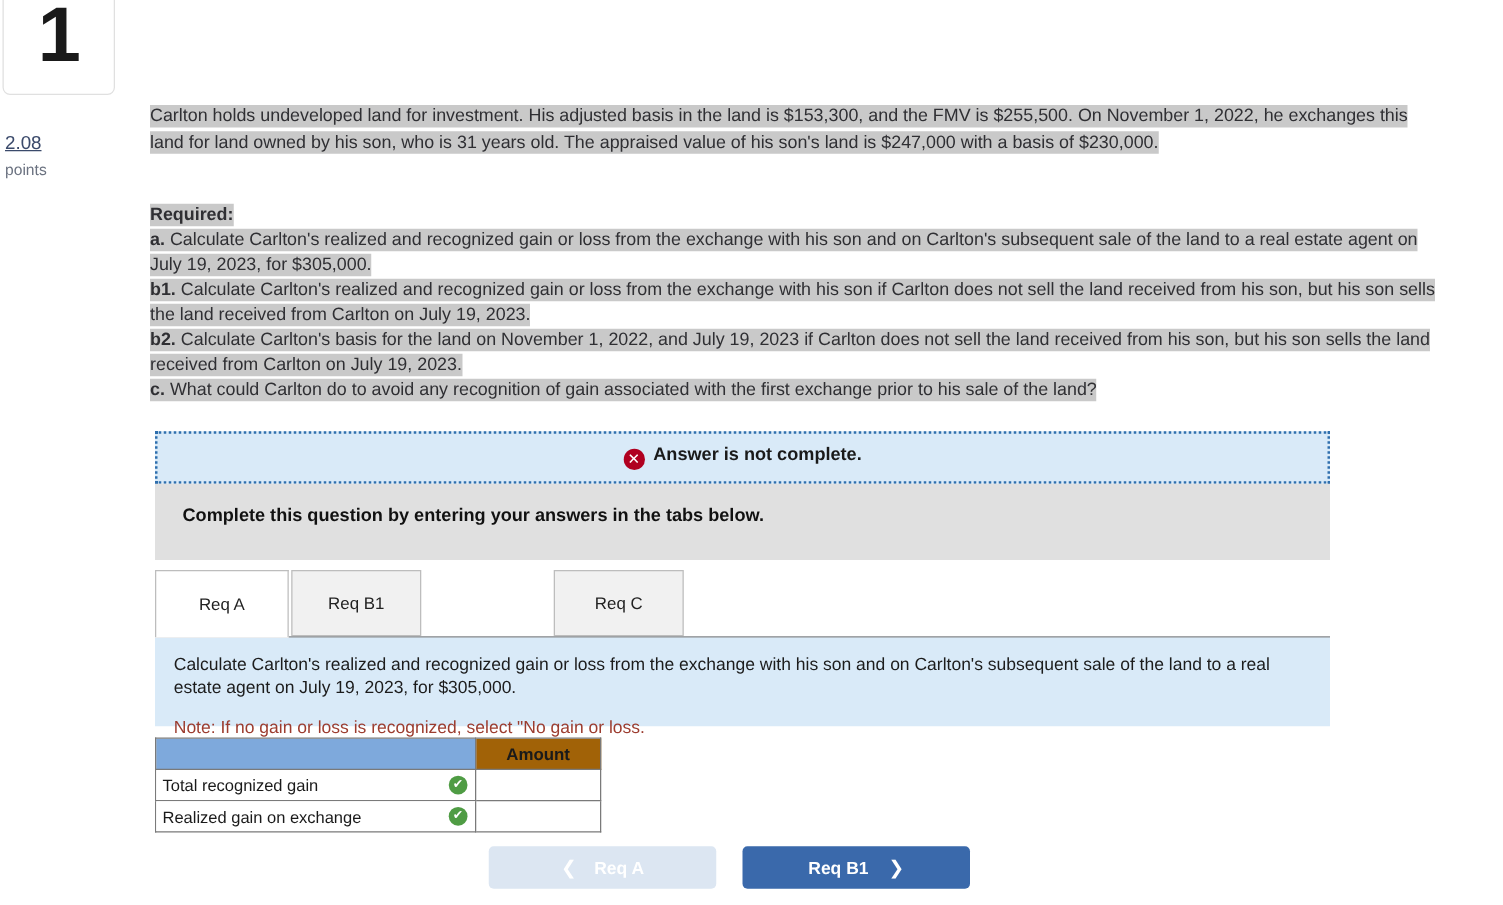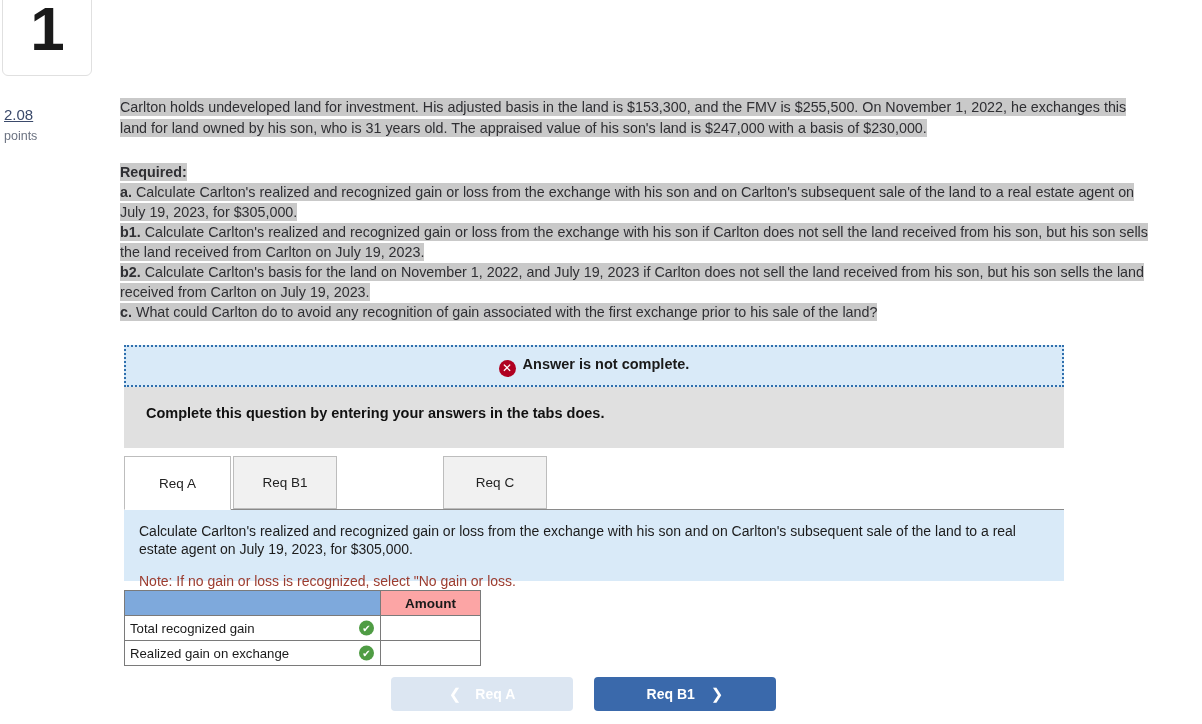--- a/index.html
+++ b/index.html
@@ -74,21 +74,21 @@
     font-size: 19.5px;
     font-weight: 700;
     color: #1a1a1a;
     letter-spacing: 0.1px;
   }
 
   
   .stem {
     position: absolute;
     left: 0px;
-    top: 97px;
+    top: 83px;
     width: 1035px;
     font-size: 14.3px;
     line-height: 21px;
     color: #2f2f33;
   }
   .hl {
     background: #c9c9c9;
     box-decoration-break: clone;
     -webkit-box-decoration-break: clone;
     padding: 1px 0;
@@ -223,21 +223,21 @@
     border: 1px solid #7a7a7a;
     height: 25px;
     padding: 0;
   }
   .anstable th.lbl-head {
     width: 256px;
     background: #7ea9dc;
   }
   .anstable th.amt-head {
     width: 100px;
-    background: #fca5a5;
+    background: #a16207;
     color: #1a1a1a;
     font-size: 13.5px;
     font-weight: 700;
     text-align: center;
   }
   .anstable td.lbl {
     background: #ffffff;
     position: relative;
     padding-left: 5px;
     color: #1a1a1a;
@@ -321,21 +321,21 @@
       <div class="ln"><span class="hl"><b>c.</b> <span>What could Carlton do to avoid any recognition of gain associated with the first exchange prior to his sale of the land?</span></span></div>
     </div>
 
     <div class="alert">
       <div class="alert-text">
         <span class="x-icon">✕</span><span>Answer is not complete.</span>
       </div>
     </div>
 
     <div class="graystrip">
-      <div class="txt">Complete this question by entering your answers in the tabs does.</div>
+      <div class="txt">Complete this question by entering your answers in the tabs below.</div>
     </div>
 
     <div class="tabstrip">
       <div class="tab active" style="left:0px;width:107px;">
           <span>Req A</span>
         </div>
       <div class="tab" style="left:109px;width:104px;">
           <span>Req B1</span>
         </div>
       <div class="tab" style="left:319px;width:104px;">

